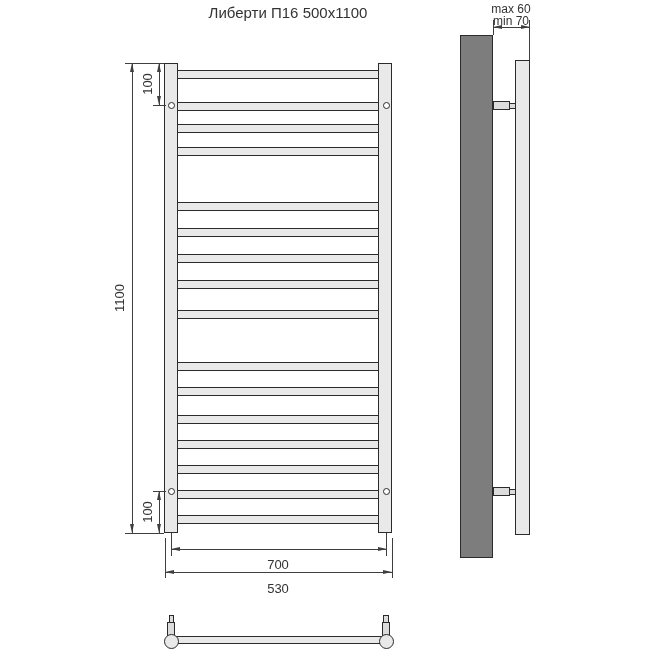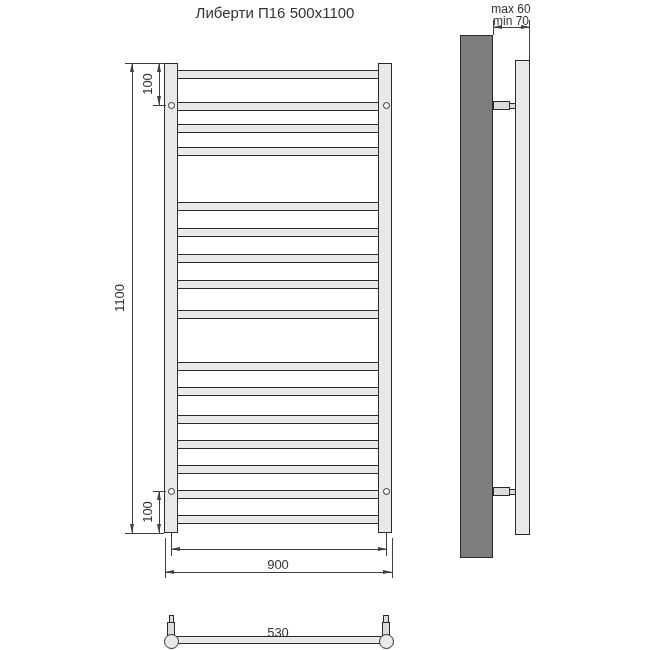--- a/index.html
+++ b/index.html
@@ -24,21 +24,21 @@
   .arr{position:absolute;width:0;height:0;border-style:solid;color:var(--dim-line);}
   .arr-up{border-width:0 2.5px 9px 2.5px;border-color:transparent transparent currentColor transparent;}
   .arr-down{border-width:9px 2.5px 0 2.5px;border-color:currentColor transparent transparent transparent;}
   .arr-left{border-width:2.5px 9px 2.5px 0;border-color:transparent currentColor transparent transparent;}
   .arr-right{border-width:2.5px 0 2.5px 9px;border-color:transparent transparent transparent currentColor;}
   .rung{left:176px;width:204px;height:9px;border-width:1.3px;}
 </style>
 </head>
 <body>
 
-<div class="label title" style="left:275px;top:12px;text-align:right;">Либерти П16 500x1100</div>
+<div class="label title" style="left:288px;top:12px;text-align:right;">Либерти П16 500x1100</div>
 
 <div>
 
   <div>
       <div class="rect rung" style="top: 70px;"></div>
       <div class="rect rung" style="top: 101.5px;"></div>
       <div class="rect rung" style="top: 124px;"></div>
       <div class="rect rung" style="top: 146.5px;"></div>
       <div class="rect rung" style="top: 201.5px;"></div>
       <div class="rect rung" style="top: 227.5px;"></div>
@@ -79,28 +79,28 @@
   <div class="arr arr-up" style="left:156.5px;top:491px;"></div>
   <div class="arr arr-down" style="left:156.5px;top:524px;"></div>
   <div class="hline" style="left:153px;top:490.5px;width:13px;"></div>
   <div class="vlabel" style="left:147px;top:512px;">100</div>
 
   <div class="vline" style="left:170.5px;top:533px;height:23px;"></div>
   <div class="vline" style="left:386px;top:533px;height:23px;"></div>
   <div class="hline" style="left:171px;top:548.5px;width:215.5px;"></div>
   <div class="arr arr-left" style="left:171px;top:546.5px;"></div>
   <div class="arr arr-right" style="left:377.5px;top:546.5px;"></div>
-  <div class="label" style="left:278px;top:564px;">900</div>
+  <div class="label" style="left:278px;top:564px;">700</div>
 
   <div class="vline" style="left:164.5px;top:538px;height:40px;"></div>
   <div class="vline" style="left:391.5px;top:538px;height:40px;"></div>
   <div class="hline" style="left:165px;top:571.5px;width:227px;"></div>
   <div class="arr arr-left" style="left:165px;top:569.5px;"></div>
   <div class="arr arr-right" style="left:383px;top:569.5px;"></div>
-  <div class="label" style="left:278px;top:588px;margin-top:44px;">530</div>
+  <div class="label" style="left:278px;top:588px;">530</div>
 </div>
 
 <div>
   <div class="rect wall" style="left:460px;top:35px;width:33px;height:523px;"></div>
 
   <div class="rect bracket" style="left:493px;top:101px;width:17px;height:9px;"></div>
   <div class="rect bracket" style="left:509px;top:102.5px;width:6.5px;height:6px;"></div>
   <div class="rect bracket" style="left:493px;top:487px;width:17px;height:9px;"></div>
   <div class="rect bracket" style="left:509px;top:488.5px;width:6.5px;height:6px;"></div>
 

